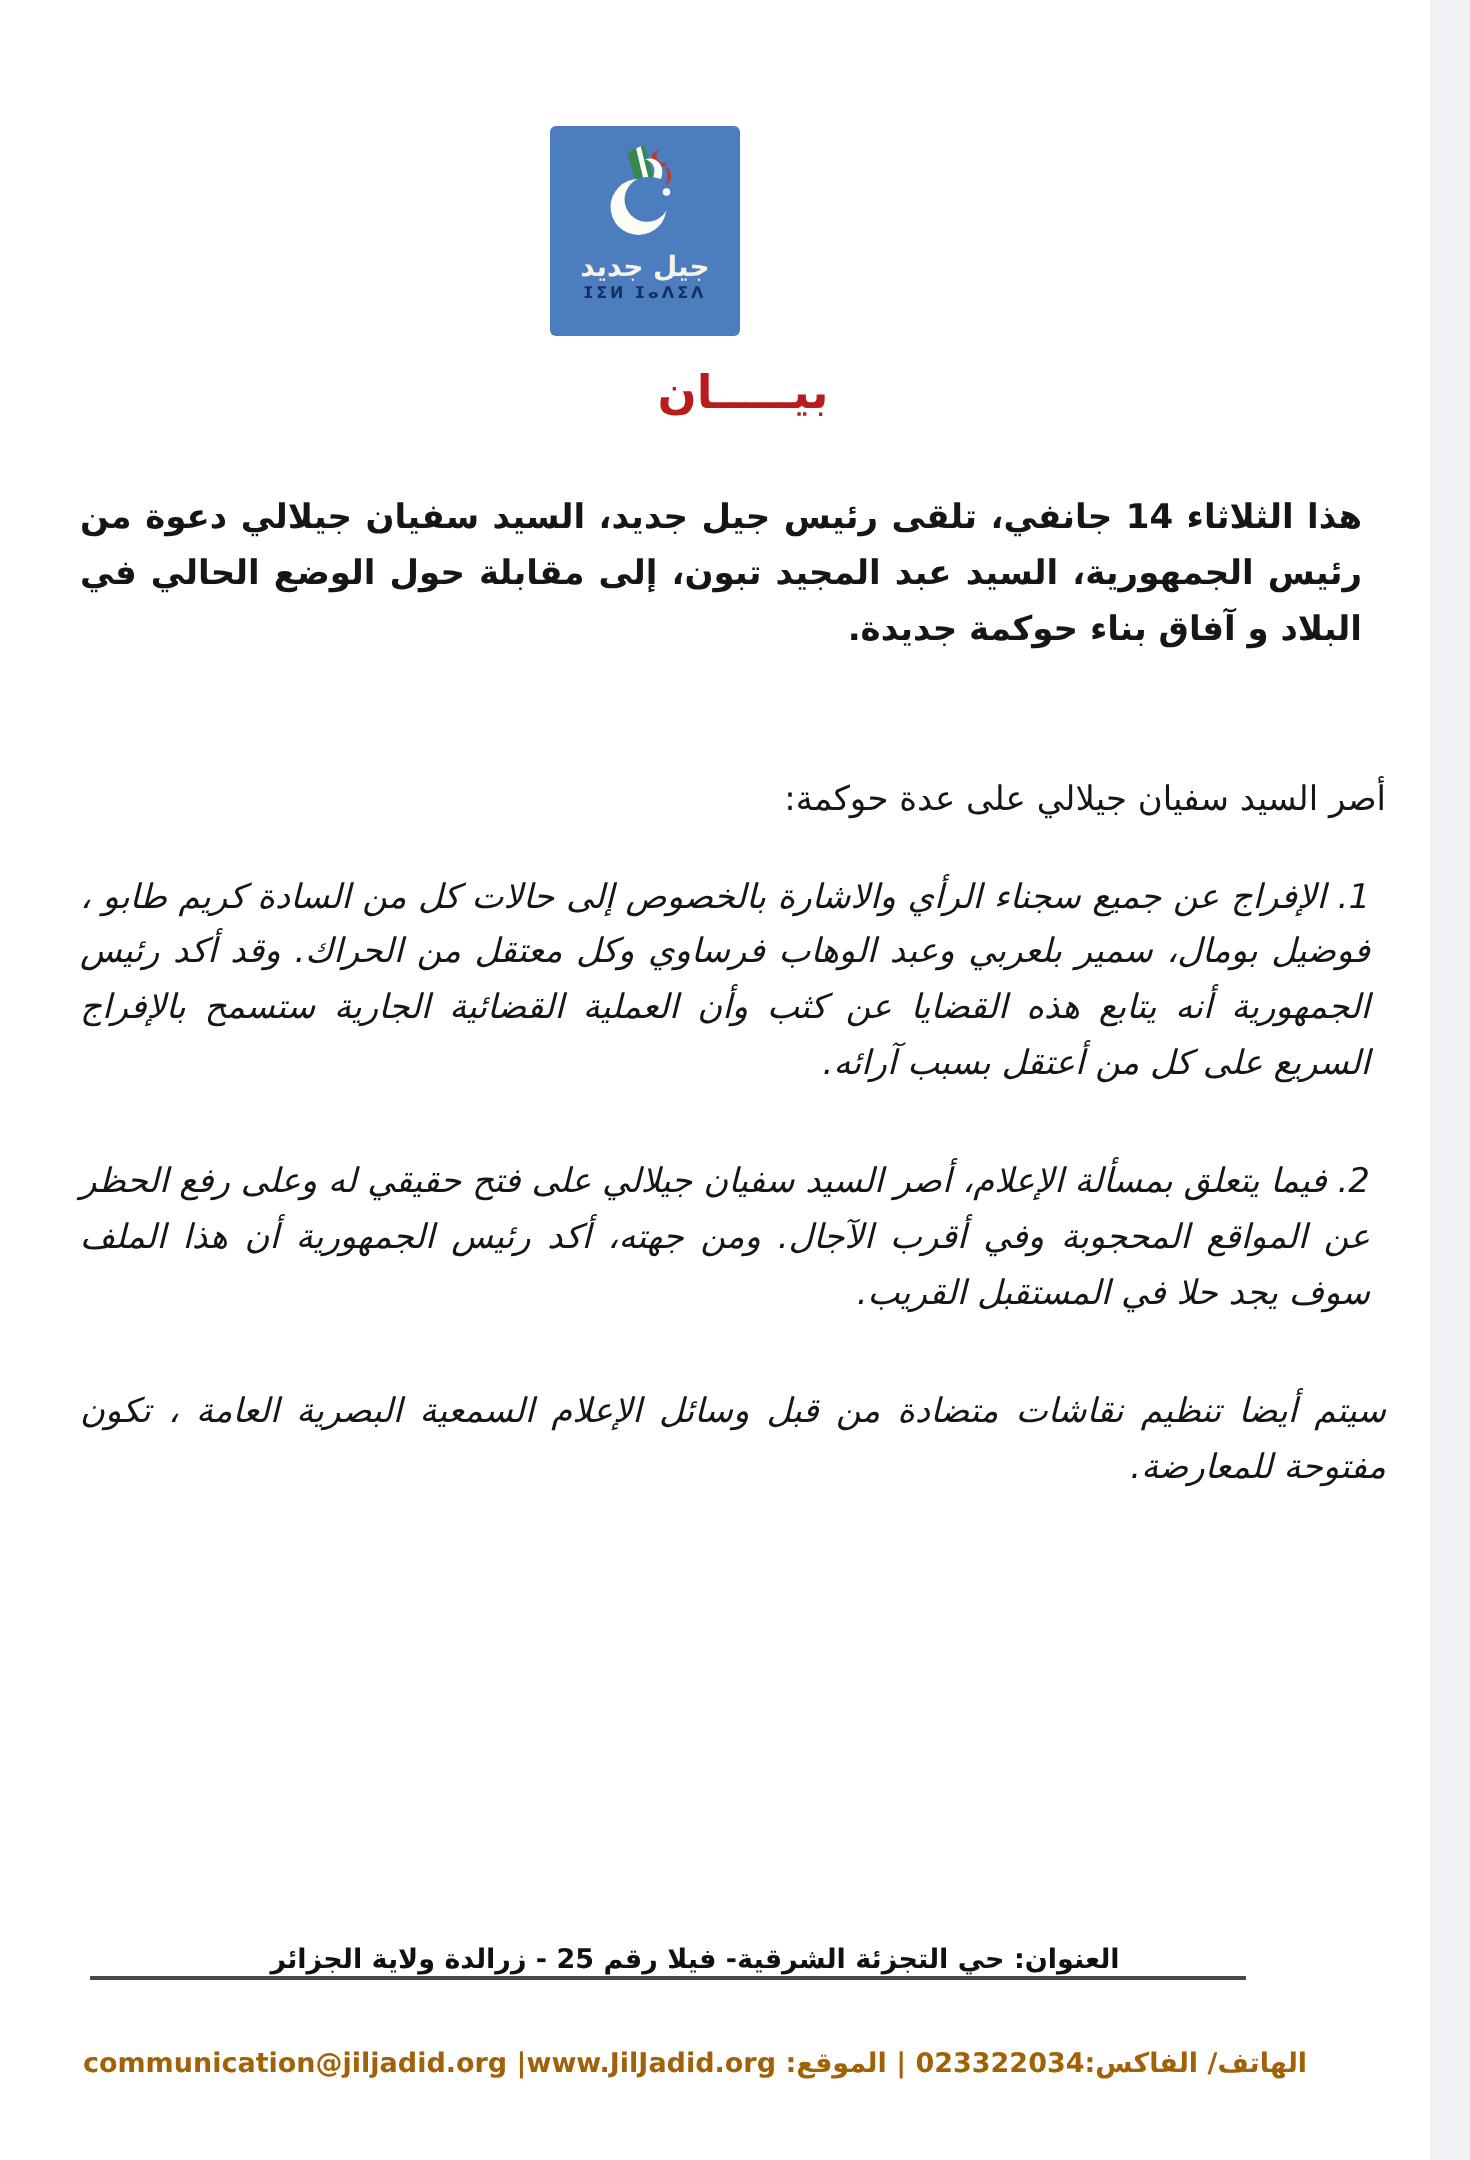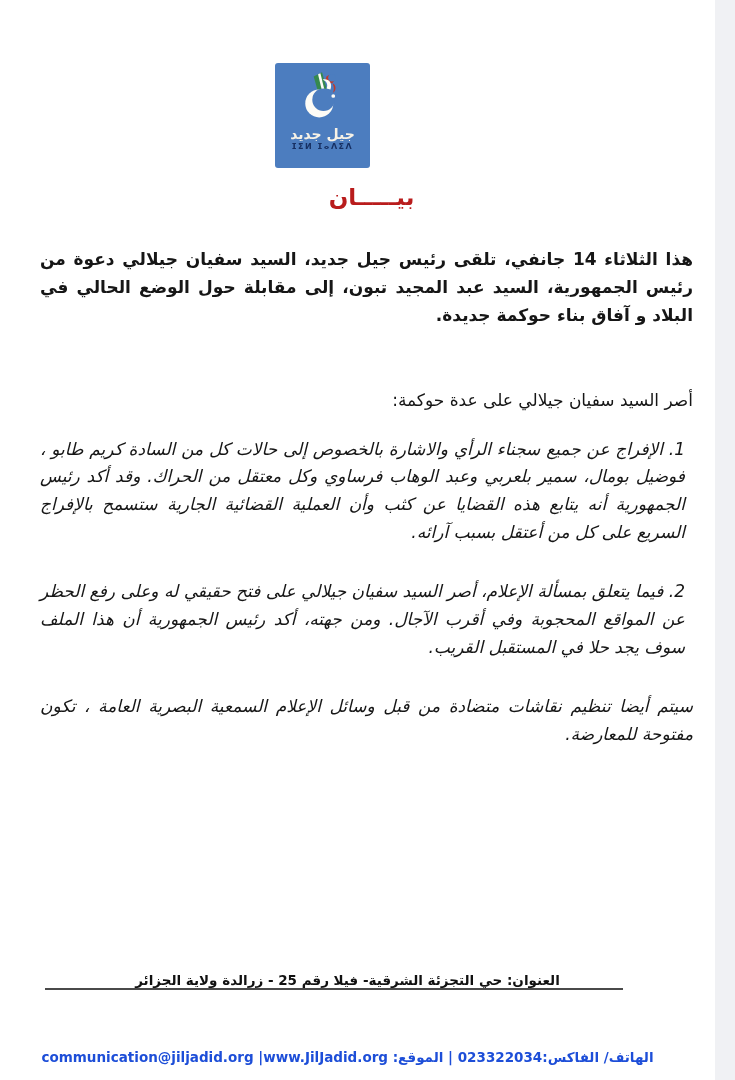--- a/index.html
+++ b/index.html
@@ -34,42 +34,42 @@
   .title{
     position:absolute;top:184px;left:0;width:695px;text-align:center;
     font-size:23px;font-weight:bold;color:#b91c1c;margin-left:24px;
   }
   
   .content{
     position:absolute;top:246px;left:40px;right:42px;
     direction:rtl;text-align:justify;
     font-size:17px;line-height:1.64;color:#161616;
   }
-  .p-intro{font-weight:bold;margin:0 0 57px 0;}
+  .p-intro{font-weight:bold;margin:0 12px 57px 0;}
   .p-meeting{margin:0;}
   .p-lead{margin:0 0 21px 0;}
   .point{
     margin:0 0 31px 0;
     padding-right:8px;
     font-style:italic;
   }
   .point:first-of-type{margin-top:0;}
   .p-closing{margin:27px 0 0 0;font-style:italic;}
   
   .footer-line{
     position:absolute;top:988px;left:45px;width:578px;
     border-top:2px solid #4a4a4a;height:0;
   }
   .footer-address{
     position:absolute;top:972px;left:0;width:695px;text-align:center;
     direction:rtl;font-size:13.5px;font-weight:bold;color:#111;
   }
   .footer-contact{
     position:absolute;top:1024px;left:0;width:695px;text-align:center;
-    direction:rtl;font-size:13.5px;font-weight:bold;color:#1d4ed8;margin-top:25px;
+    direction:rtl;font-size:13.5px;font-weight:bold;color:#a16207;
   }
 </style>
 </head>
 <body>
 
 <div class="page">
 
   <div class="scan-edge"></div>
 
   <div class="logo">

